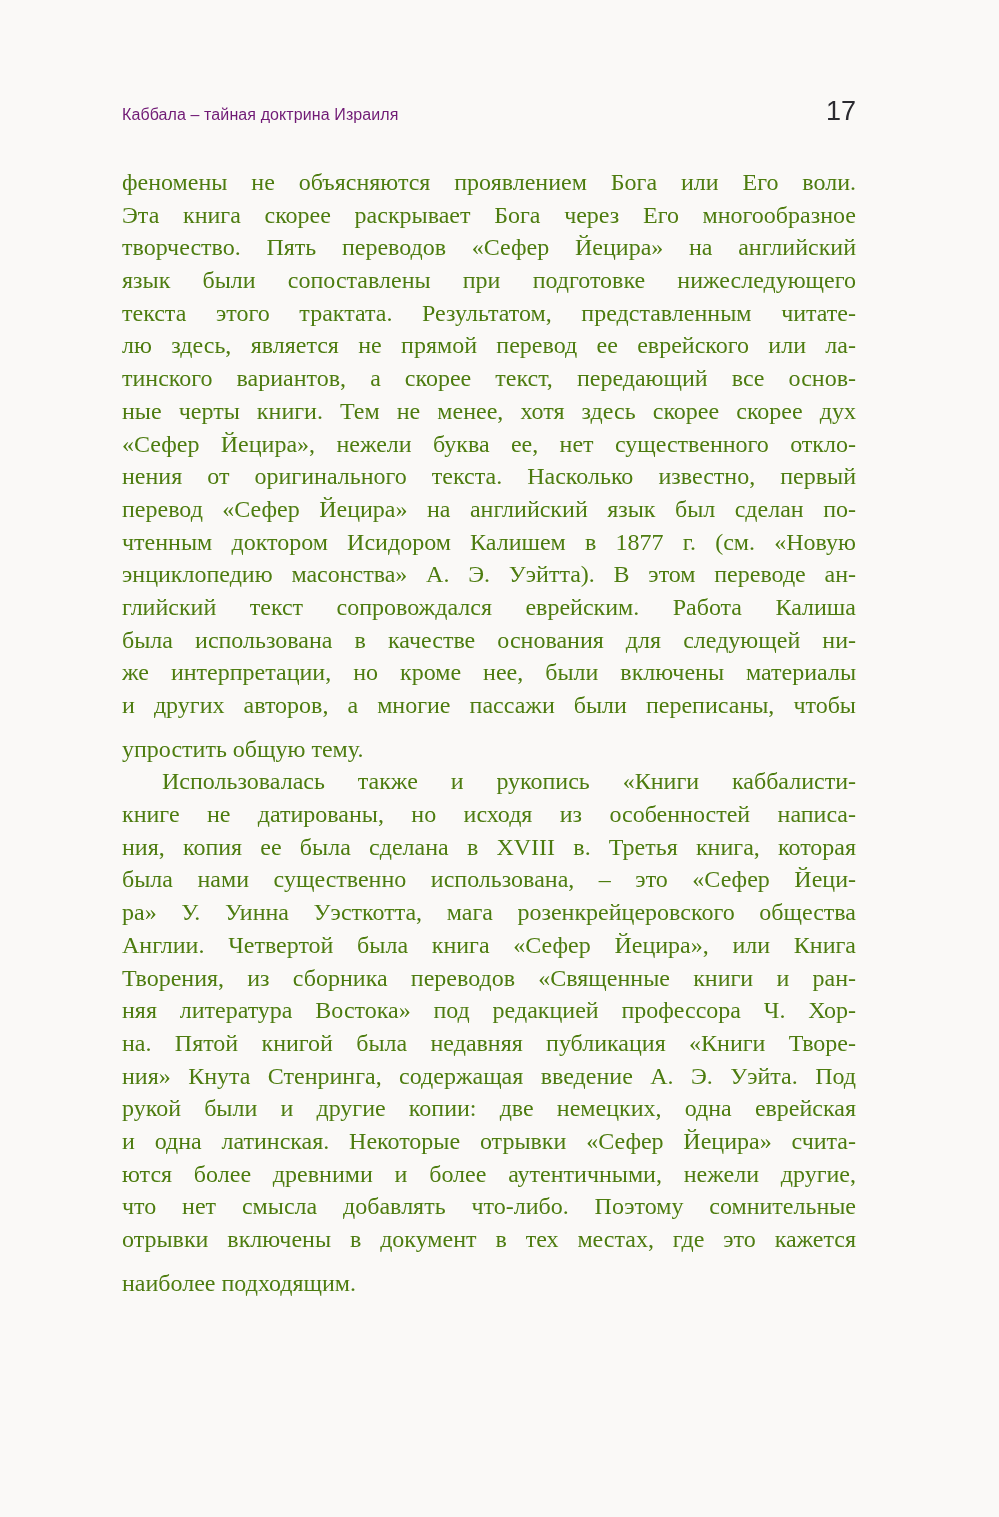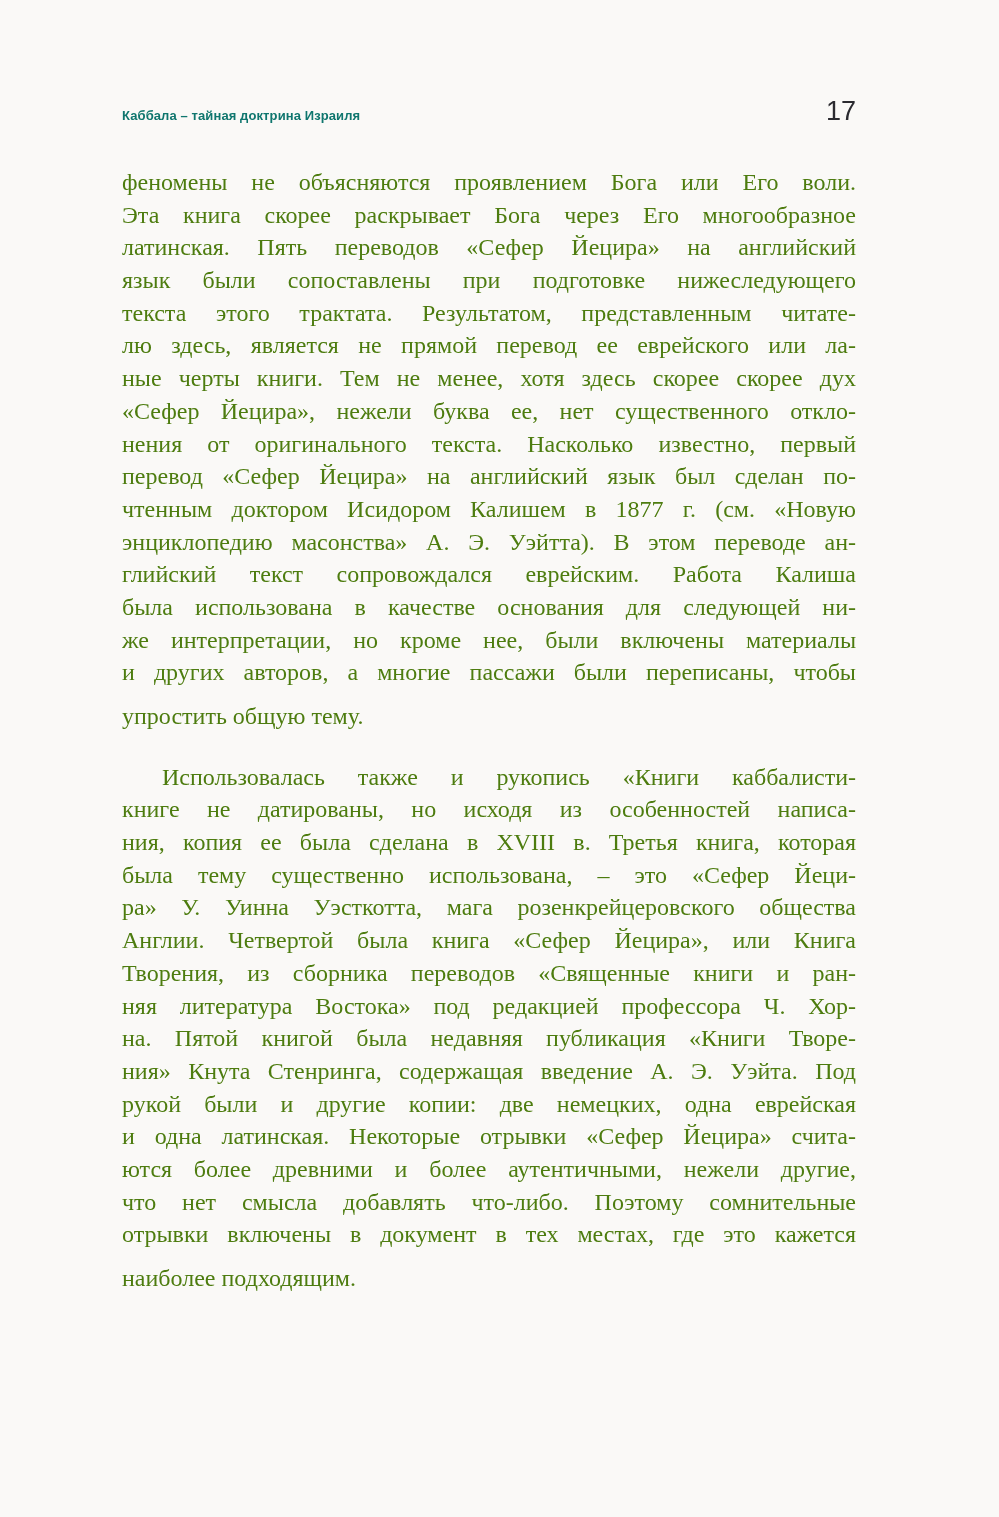--- a/index.html
+++ b/index.html
@@ -18,24 +18,23 @@
     position: absolute;
     left: 122px;
     top: 96px;
     width: 734px;
     display: flex;
     justify-content: space-between;
     align-items: baseline;
   }
   .running-title {
     font-family: "Liberation Sans", sans-serif;
-    font-size: 13px;
+    font-size: 16px;
     letter-spacing: 0.1px;
-    color: #0f766e;
-    font-weight: bold;
+    color: #701a75;
   }
   .page-number {
     font-family: "Liberation Sans", sans-serif;
     font-size: 27px;
     color: #2b2b30;
     text-align: center;
   }
   .page-body {
     position: absolute;
     left: 122px;
@@ -55,56 +54,56 @@
     text-align-last: justify;
     white-space: normal;
     overflow: hidden;
   }
   .line.last {
     text-align-last: left;
     margin-top: 11px;
   }
   .line.indent {
     padding-left: 40px;
-    margin-top: 28px;
   }
 </style>
 </head>
 <body>
 
 <div class="page">
   <div class="page-header">
     <span class="running-title">Каббала – тайная доктрина Израиля</span>
     <span class="page-number">17</span>
   </div>
   <div class="page-body" id="text-block">
       <div class="paragraph">
         <div class="line">феномены не объясняются проявлением Бога или Его воли.</div>
         <div class="line">Эта книга скорее раскрывает Бога через Его многообразное</div>
-        <div class="line">латинская. Пять переводов «Сефер Йецира» на английский</div>
+        <div class="line">творчество. Пять переводов «Сефер Йецира» на английский</div>
         <div class="line">язык были сопоставлены при подготовке нижеследующего</div>
         <div class="line">текста этого трактата. Результатом, представленным читате-</div>
         <div class="line">лю здесь, является не прямой перевод ее еврейского или ла-</div>
+        <div class="line">тинского вариантов, а скорее текст, передающий все основ-</div>
         <div class="line">ные черты книги. Тем не менее, хотя здесь скорее скорее дух</div>
         <div class="line">«Сефер Йецира», нежели буква ее, нет существенного откло-</div>
         <div class="line">нения от оригинального текста. Насколько известно, первый</div>
         <div class="line">перевод «Сефер Йецира» на английский язык был сделан по-</div>
         <div class="line">чтенным доктором Исидором Калишем в 1877 г. (см. «Новую</div>
         <div class="line">энциклопедию масонства» А. Э. Уэйтта). В этом переводе ан-</div>
         <div class="line">глийский текст сопровождался еврейским. Работа Калиша</div>
         <div class="line">была использована в качестве основания для следующей ни-</div>
         <div class="line">же интерпретации, но кроме нее, были включены материалы</div>
         <div class="line">и других авторов, а многие пассажи были переписаны, чтобы</div>
         <div class="line last">упростить общую тему.</div>
       </div>
       <div class="paragraph">
         <div class="line indent">Использовалась также и рукопись «Книги каббалисти-</div>
         <div class="line">книге не датированы, но исходя из особенностей написа-</div>
         <div class="line">ния, копия ее была сделана в XVIII в. Третья книга, которая</div>
-        <div class="line">была тему существенно использована, – это «Сефер Йеци-</div>
+        <div class="line">была нами существенно использована, – это «Сефер Йеци-</div>
         <div class="line">ра» У. Уинна Уэсткотта, мага розенкрейцеровского общества</div>
         <div class="line">Англии. Четвертой была книга «Сефер Йецира», или Книга</div>
         <div class="line">Творения, из сборника переводов «Священные книги и ран-</div>
         <div class="line">няя литература Востока» под редакцией профессора Ч. Хор-</div>
         <div class="line">на. Пятой книгой была недавняя публикация «Книги Творе-</div>
         <div class="line">ния» Кнута Стенринга, содержащая введение А. Э. Уэйта. Под</div>
         <div class="line">рукой были и другие копии: две немецких, одна еврейская</div>
         <div class="line">и одна латинская. Некоторые отрывки «Сефер Йецира» счита-</div>
         <div class="line">ются более древними и более аутентичными, нежели другие,</div>
         <div class="line">что нет смысла добавлять что-либо. Поэтому сомнительные</div>

